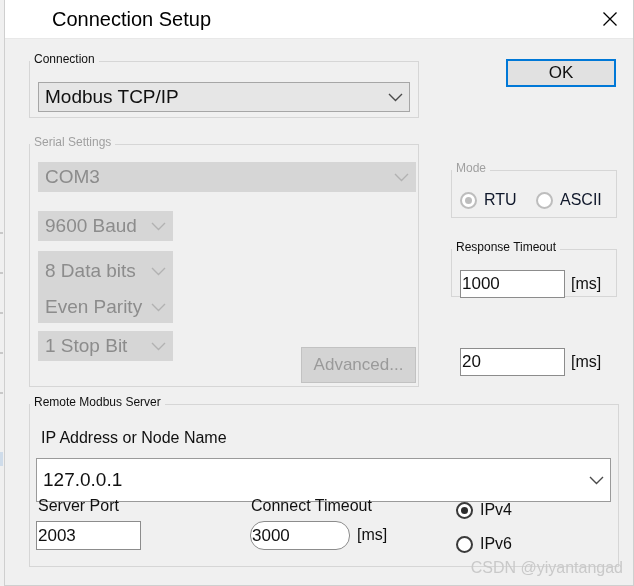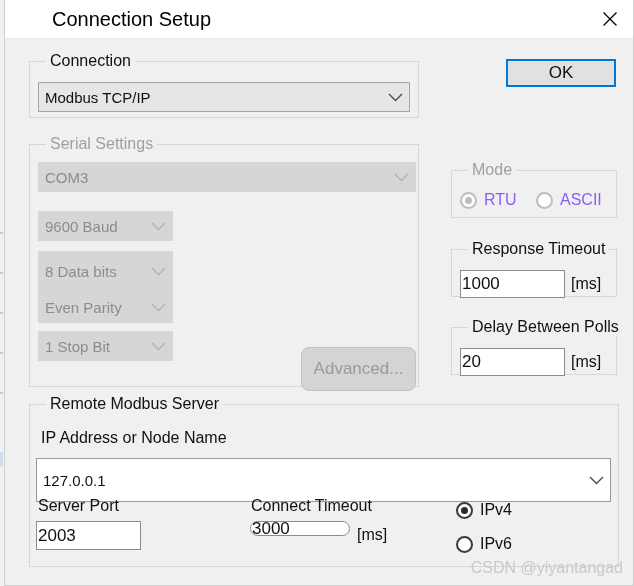--- a/index.html
+++ b/index.html
@@ -78,24 +78,24 @@
 
   
   .group {
     position: absolute;
     border: 1px solid #d6d6d6;
     box-sizing: border-box;
   }
   .group > .legend {
     position: absolute;
     top: -10px;
-    left: 16px;
+    left: 0;
     padding: 0 4px;
     background: #f0f0f0;
-    font-size: 16px;
+    font-size: 12px;
     color: #101010;
     white-space: nowrap;
   }
   .group.disabled > .legend { color: #a0a0a0; }
 
   .lbl {
     position: absolute;
     font-size: 16px;
     color: #101010;
     white-space: nowrap;
@@ -105,21 +105,21 @@
     position: absolute;
     box-sizing: border-box;
     background: #ffffff;
     border: 1px solid #9a9a9a;
     display: flex;
     align-items: center;
   }
   .combo .val {
     flex: 1;
     padding-left: 6px;
-    font-size: 15px;
+    font-size: 19px;
     color: #101010;
     white-space: nowrap;
     overflow: hidden;
   }
   .combo .arrow {
     width: 28px;
     display: flex;
     align-items: center;
     justify-content: center;
   }
@@ -188,21 +188,21 @@
     background: #2b2b2b;
   }
   .radio .rlabel {
     margin-left: 7px;
     font-size: 16px;
     color: #101010;
     white-space: nowrap;
   }
   .radio.disabled .dot { border-color: #bdbdbd; }
   .radio.disabled.checked .dot::after { background: #bdbdbd; }
-  .radio.disabled .rlabel { color: #8b5cf6; }
+  .radio.disabled .rlabel { color: #0f172a; }
 
   #watermark {
     position: absolute;
     right: 10px;
     bottom: 8px;
     font-size: 16px;
     color: #c9c9c9;
     white-space: nowrap;
   }
 </style>
@@ -289,21 +289,21 @@
 
   <div class="combo disabled" style="left:33px; top:331px; width:135px; height:30px;">
     <div class="val">1 Stop Bit</div>
     <div class="arrow">
       <svg width="15" height="9" viewBox="0 0 15 9">
           <path d="M1 1 L7.5 7.5 L14 1" stroke="#b2b2b2" stroke-width="1.4" fill="none"></path>
         </svg>
     </div>
   </div>
 
-  <div class="btn disabled" style="left:296px; top:347px; width:115px; height:44px;border-radius:8px;">
+  <div class="btn disabled" style="left:296px; top:347px; width:115px; height:36px;">
     <span>Advanced...</span>
   </div>
 
   <div class="group disabled" style="left:446px; top:170px; width:166px; height:48px;">
     <div class="legend">Mode</div>
   </div>
   <div class="radio disabled checked" style="left:455px; top:191px;">
     <span class="dot"></span>
     <span class="rlabel">RTU</span>
   </div>
@@ -313,23 +313,20 @@
   </div>
 
   <div class="group" style="left:446px; top:249px; width:166px; height:48px;">
     <div class="legend">Response Timeout</div>
   </div>
   <div class="field" style="left:455px; top:270px; width:105px; height:28px;">
     <span class="val">1000</span>
   </div>
   <div class="lbl" style="left:566px; top:275px;">[ms]</div>
 
-  <div class="group" style="left:446px; top:327px; width:166px; height:48px;">
-    <div class="legend">Delay Between Polls</div>
-  </div>
   <div class="field" style="left:455px; top:348px; width:105px; height:28px;">
     <span class="val">20</span>
   </div>
   <div class="lbl" style="left:566px; top:353px;">[ms]</div>
 
   <div class="group" style="left:24px; top:404px; width:590px; height:163px;">
     <div class="legend">Remote Modbus Server</div>
   </div>
 
   <div class="lbl" style="left:36px; top:429px;">IP Address or Node Name</div>
@@ -342,21 +339,21 @@
         </svg>
     </div>
   </div>
 
   <div class="lbl" style="left:33px; top:497px;">Server Port</div>
   <div class="field" style="left:31px; top:521px; width:105px; height:29px;">
     <span class="val">2003</span>
   </div>
 
   <div class="lbl" style="left:246px; top:497px;">Connect Timeout</div>
-  <div class="field" style="left:245px; top:521px; width:100px; height:15px;border-radius:14px;">
+  <div class="field" style="left:245px; top:521px; width:100px; height:29px;border-radius:14px;">
     <span class="val">3000</span>
   </div>
   <div class="lbl" style="left:352px; top:526px;">[ms]</div>
 
   <div class="radio checked" style="left:451px; top:501px;">
     <span class="dot"></span>
     <span class="rlabel">IPv4</span>
   </div>
   <div class="radio" style="left:451px; top:535px;">
     <span class="dot"></span>

